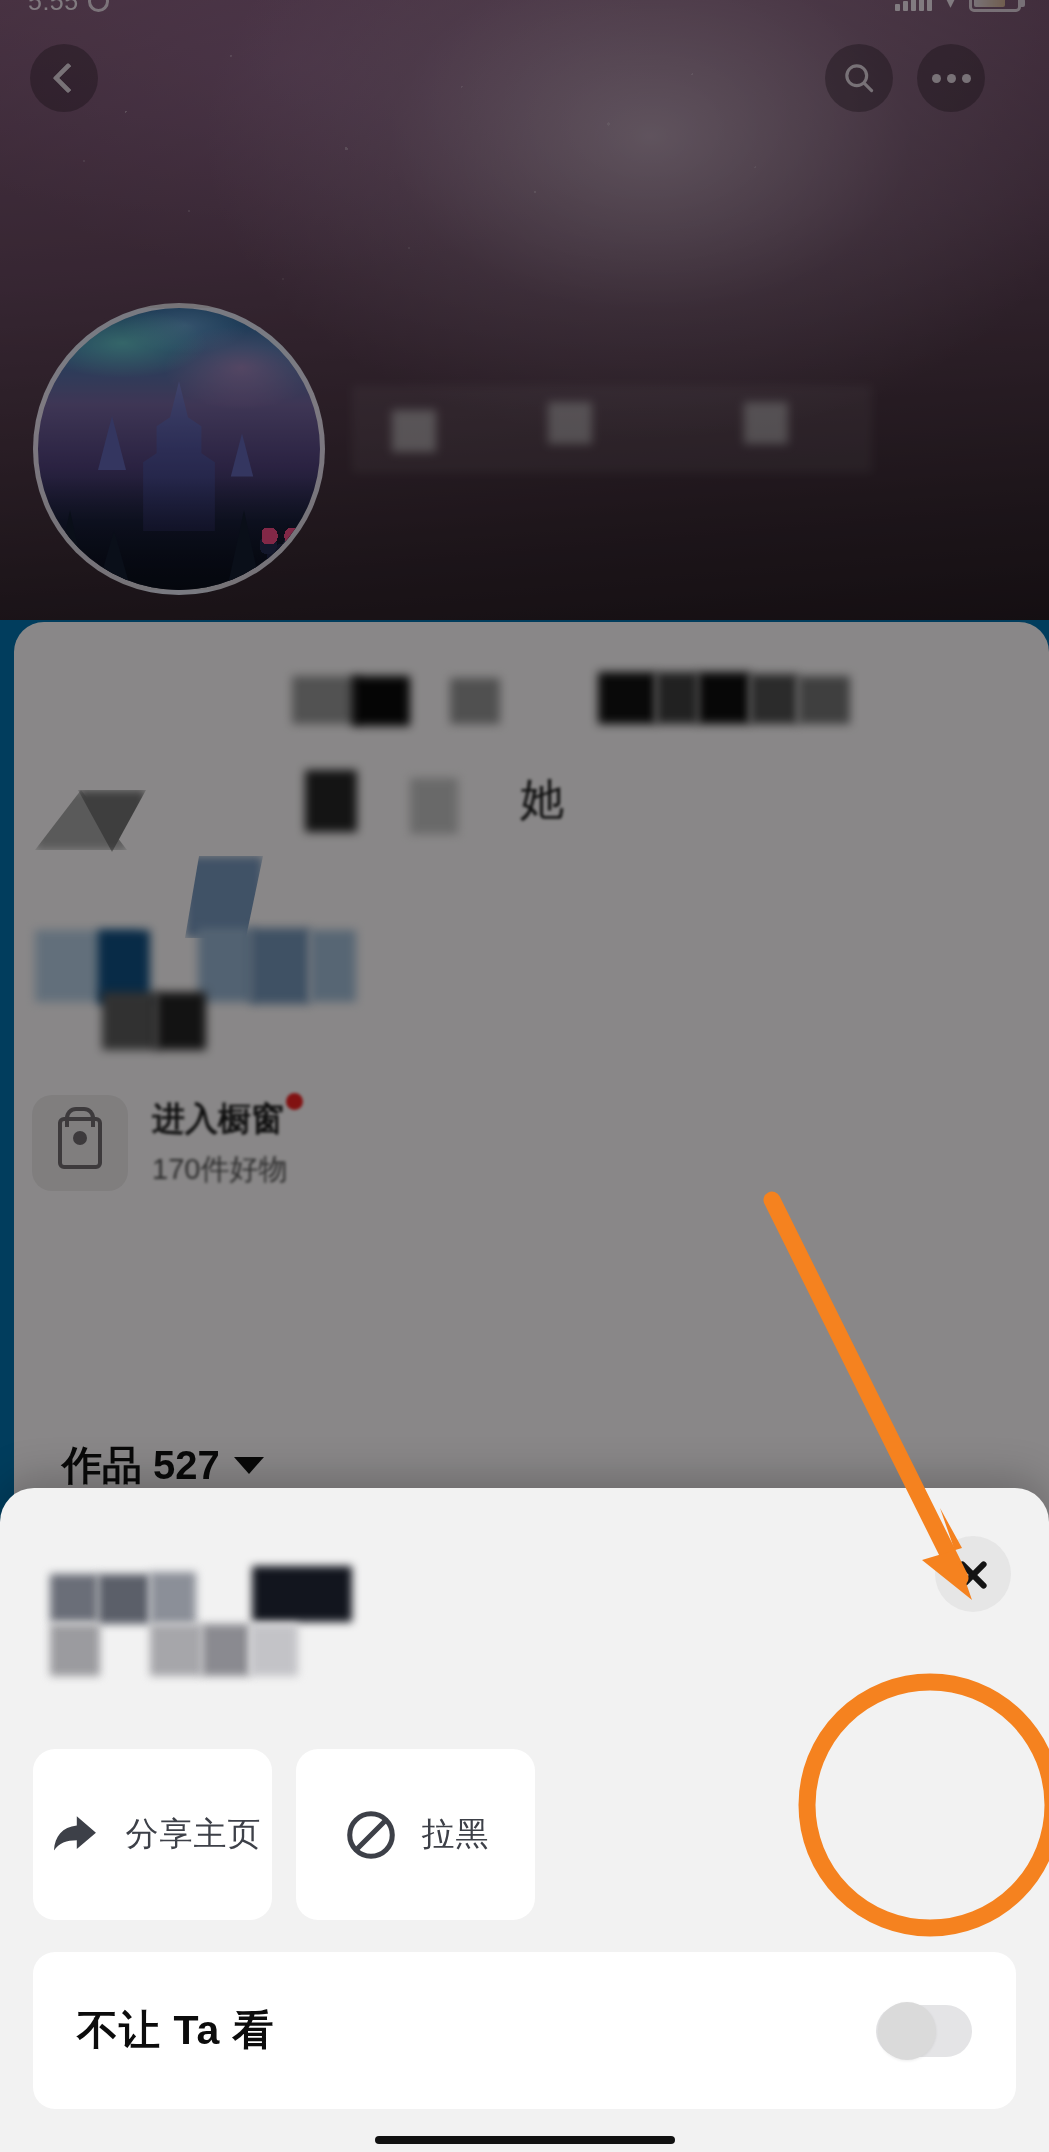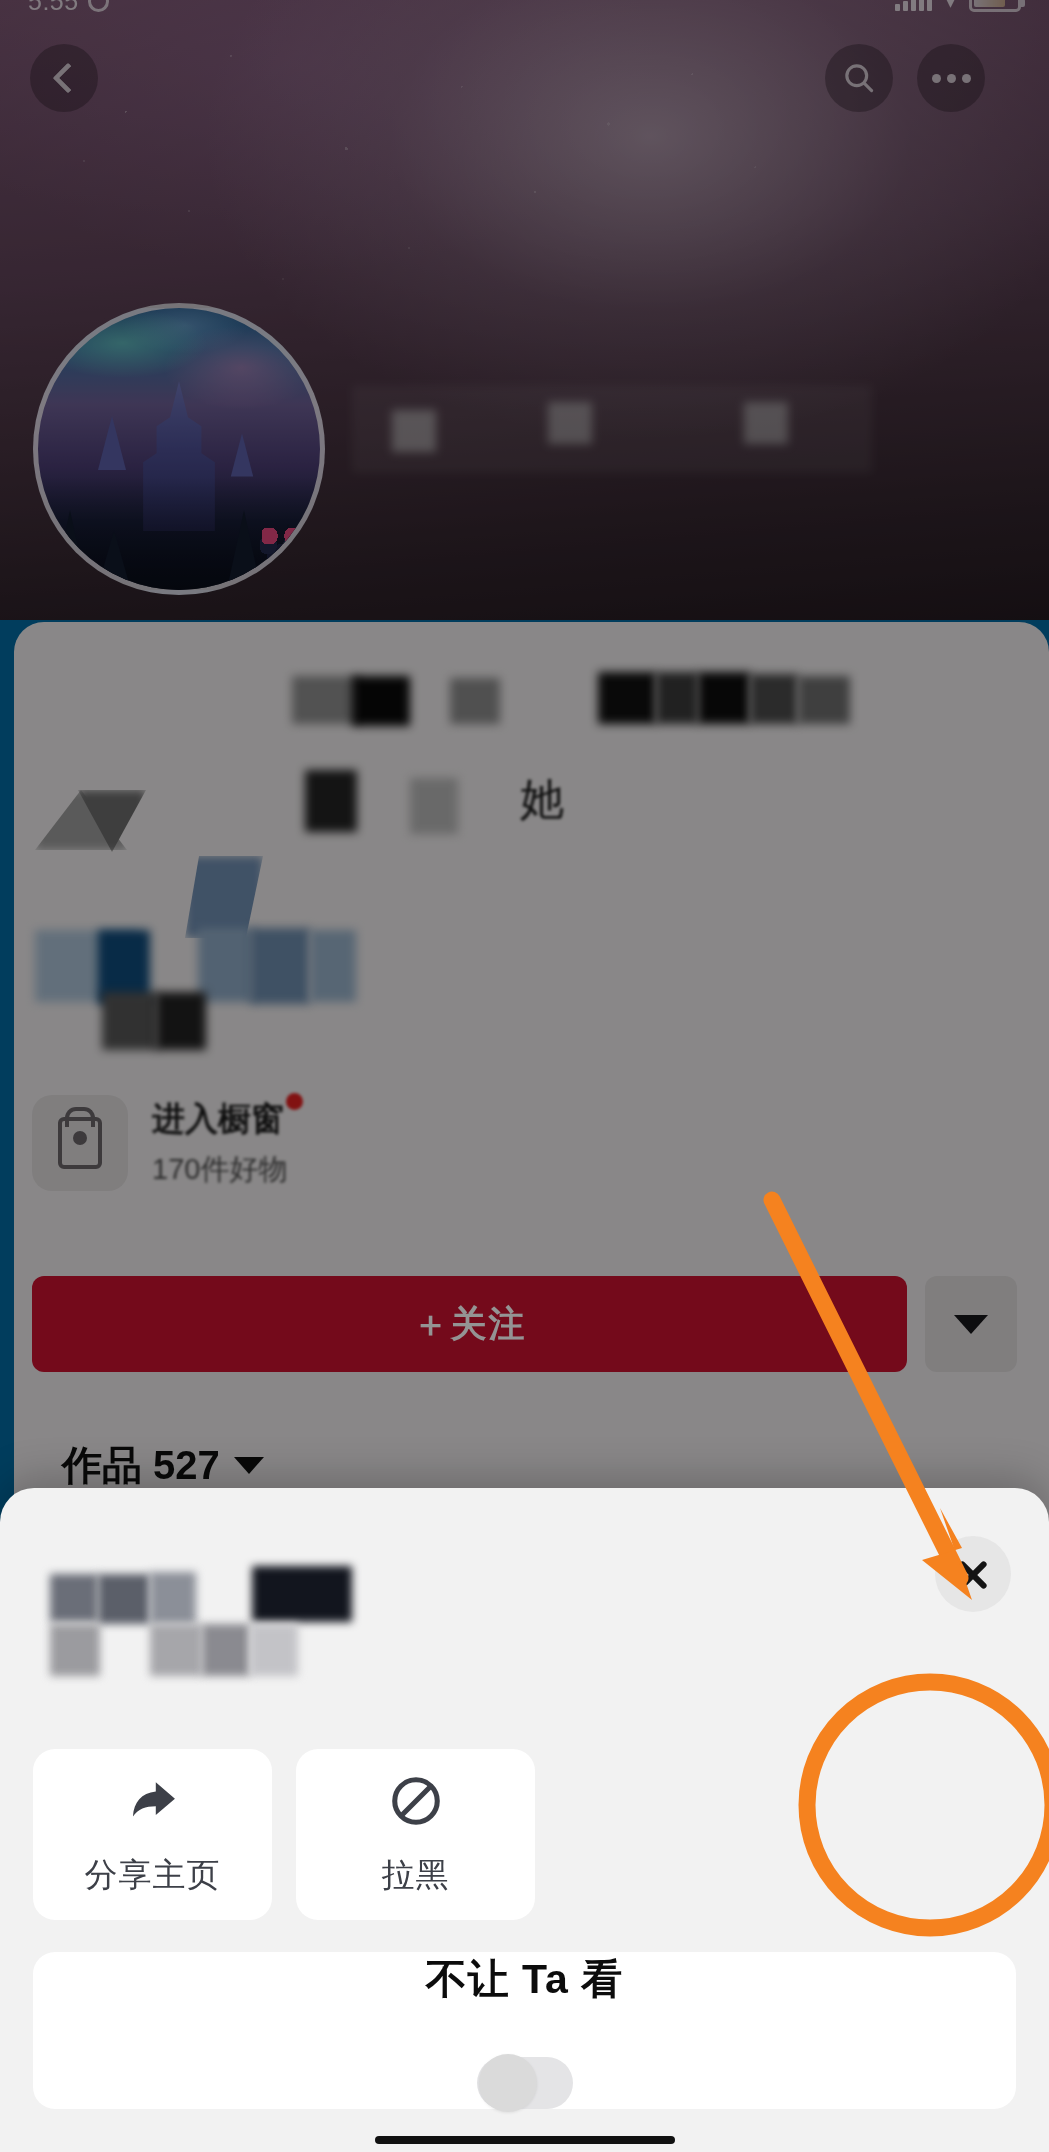--- a/index.html
+++ b/index.html
@@ -205,31 +205,30 @@
   .x-glyph::before, .x-glyph::after {
     content:""; position:absolute; left:0; top:16px; width:36px; height:6px;
     background:#141414; border-radius:3px;
   }
   .x-glyph::before { transform:rotate(45deg); }
   .x-glyph::after  { transform:rotate(-45deg); }
 
   .cards { position:absolute; left:33px; top:261px; display:flex; gap:24px; }
   .card {
     width:239px; height:171px; background:#fff; border-radius:22px;
-    display:flex; flex-direction:column; align-items:center; justify-content:center; gap:22px;
+    display:flex; flex-direction:row; align-items:center; justify-content:center; gap:22px;
   }
   .card-ic { height:60px; display:flex; align-items:center; justify-content:center; }
   .card-lb { font-size:33px; color:#3d4048; letter-spacing:1px; }
 
   .row-item {
     position:absolute; left:33px; top:464px; width:983px; height:157px;
     background:#fff; border-radius:22px;
     display:flex; align-items:center; justify-content:space-between;
     padding:0 44px;
-    flex-direction:column;
   }
   .row-label { font-size:41px; font-weight:700; color:#0c0c0c; letter-spacing:1px; }
   .toggle { width:96px; height:52px; border-radius:26px; background:#e4e4e6; position:relative; }
   .toggle i {
     position:absolute; left:2px; top:-3px; width:58px; height:58px; border-radius:50%;
     background:#dadada; box-shadow:0 1px 3px rgba(0,0,0,.08); display:block;
   }
 
   
   .annot { position:absolute; left:0; top:0; width:1049px; height:2152px; z-index:20; pointer-events:none; }
@@ -335,26 +334,20 @@
     </div>
     <div class="shop-texts">
       <div class="shop-title">
         <span>进入橱窗</span>
         <span class="shop-dot"></span>
       </div>
       <div class="shop-sub">170件好物</div>
     </div>
   </div>
 
-  <div class="follow-row">
-    <div class="follow-btn">＋关注</div>
-    <div class="follow-caret">
-      <span class="caret-tri"></span>
-    </div>
-  </div>
 
   <div class="works-row">
     <span class="works-txt">作品 527</span>
     <span class="works-caret"></span>
   </div>
 
   <div class="scrim"></div>
 
   <div class="sheet">
     <div class="sheet-head">

